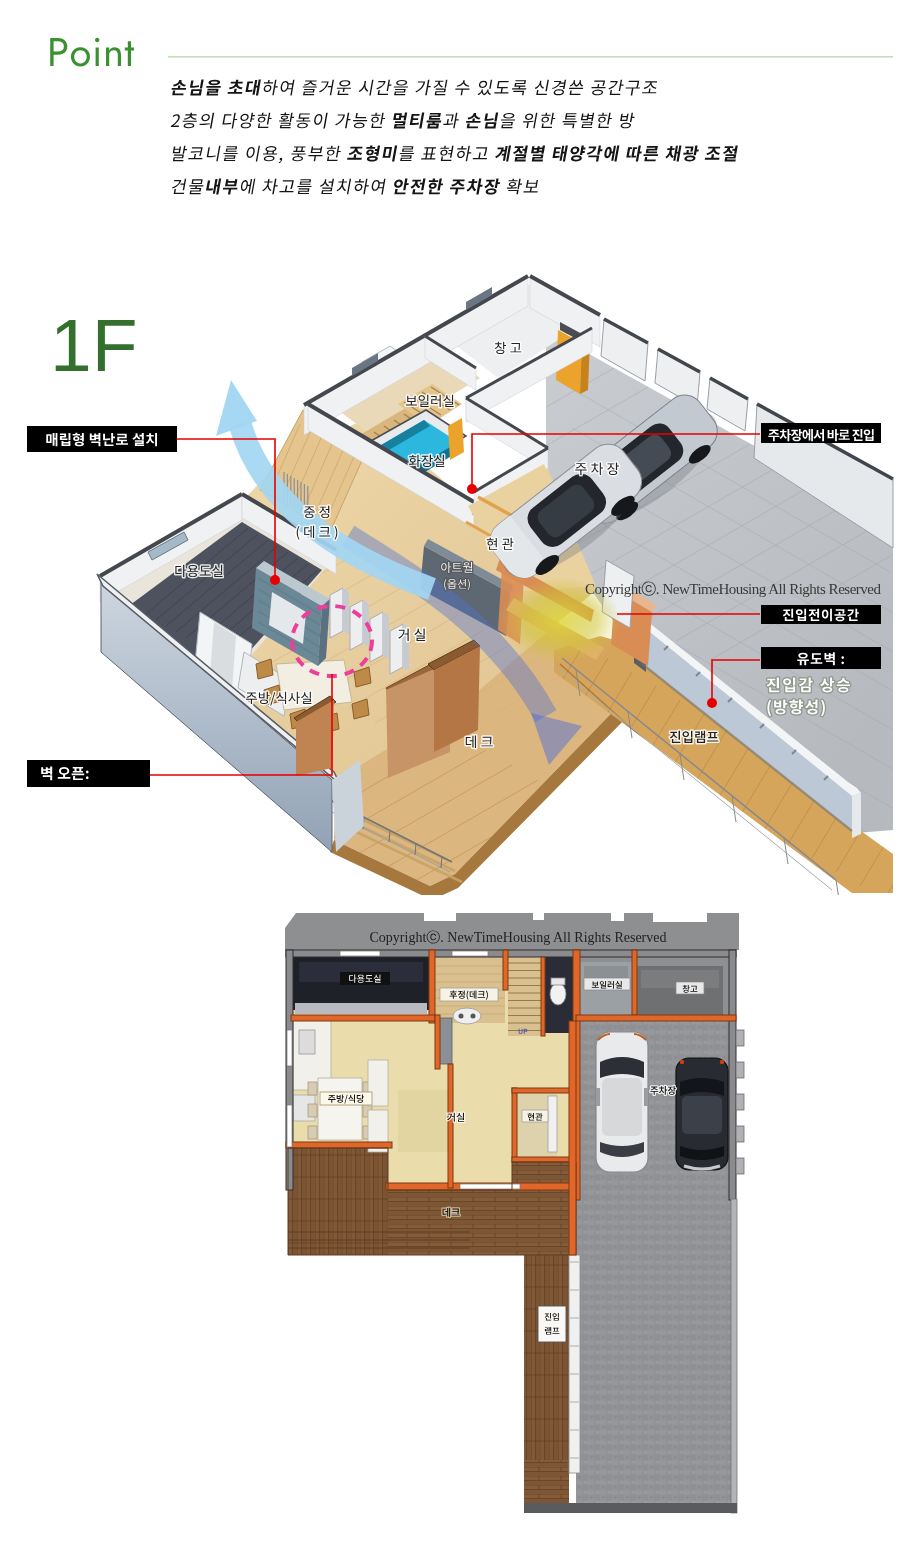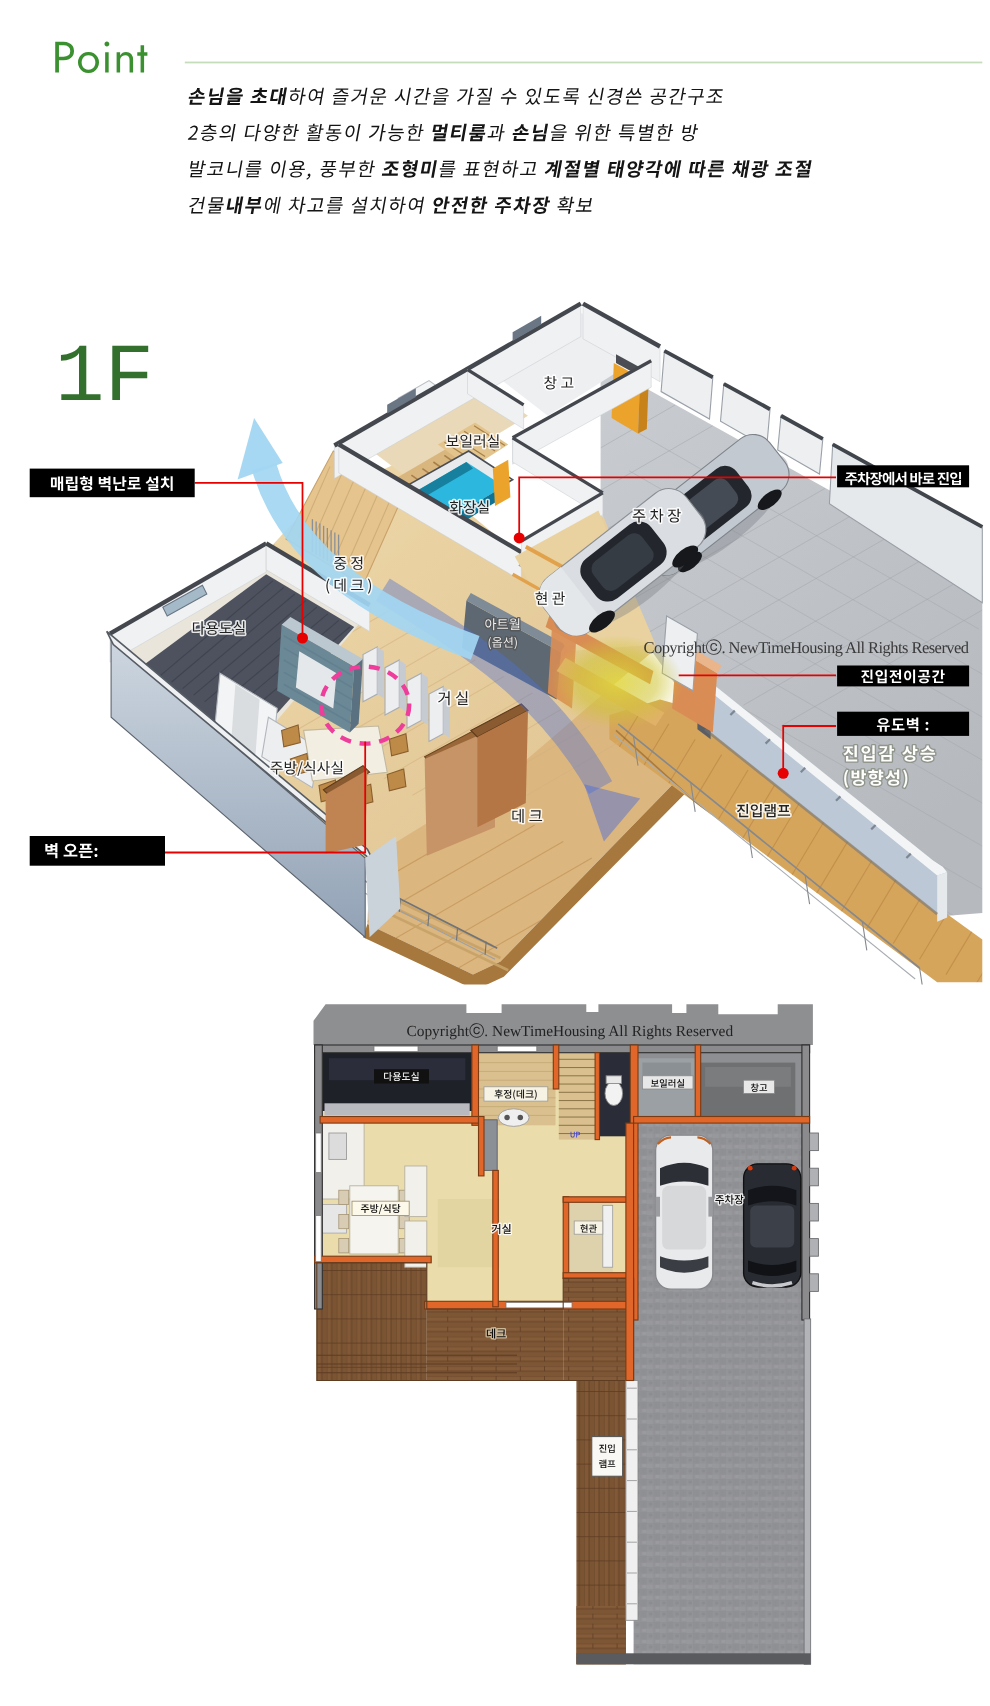--- a/index.html
+++ b/index.html
@@ -21,21 +21,21 @@
     <path transform="translate(346.3,160)" d="M1.1 -2.2H15.5L15.2 -0.3H0.8ZM7.8 -5.7H10.1L9.4 -1.7H7.1ZM8.9 -12.3H10.8L10.7 -11.7Q10.6 -10.7 10.1 -9.8Q9.7 -8.9 9 -8.1Q8.3 -7.3 7.4 -6.7Q6.5 -6.1 5.4 -5.7Q4.3 -5.2 3.1 -5L2.5 -6.8Q3.6 -7 4.5 -7.3Q5.4 -7.7 6.2 -8.2Q6.9 -8.6 7.5 -9.2Q8 -9.8 8.3 -10.4Q8.7 -11.1 8.8 -11.7ZM9.4 -12.3H11.3L11.2 -11.7Q11.1 -11.1 11.2 -10.5Q11.3 -9.8 11.7 -9.2Q12 -8.7 12.6 -8.2Q13.2 -7.7 14 -7.4Q14.8 -7 15.9 -6.9L14.6 -5.1Q13.4 -5.3 12.5 -5.7Q11.5 -6.2 10.9 -6.8Q10.2 -7.4 9.8 -8.2Q9.3 -8.9 9.2 -9.8Q9.1 -10.7 9.3 -11.7ZM4.3 -13.2H16.3L15.9 -11.4H3.9Z M28.8 -10.9H31.7L31.4 -9.1H28.5ZM28.2 -7.7H31.1L30.8 -5.9H27.9ZM20.3 -13H29L28.7 -11.2H19.9ZM24.3 -10.6Q25.4 -10.6 26.2 -10.2Q27 -9.9 27.3 -9.2Q27.7 -8.5 27.5 -7.7Q27.4 -6.8 26.8 -6.1Q26.1 -5.4 25.2 -5Q24.3 -4.7 23.2 -4.7Q22.1 -4.7 21.4 -5Q20.6 -5.4 20.2 -6.1Q19.9 -6.8 20 -7.7Q20.2 -8.5 20.8 -9.2Q21.4 -9.9 22.3 -10.2Q23.2 -10.6 24.3 -10.6ZM24 -8.9Q23.3 -8.9 22.8 -8.6Q22.3 -8.3 22.2 -7.6Q22.1 -7 22.4 -6.7Q22.8 -6.4 23.5 -6.4Q24.3 -6.4 24.8 -6.7Q25.3 -7 25.4 -7.6Q25.5 -8.3 25.1 -8.6Q24.7 -8.9 24 -8.9ZM23.9 -14.5H26.2L25.7 -11.7H23.4ZM31.5 -14.4H33.8L32 -4.3H29.7ZM26.5 -4.1Q28.2 -4.1 29.4 -3.7Q30.5 -3.4 31.1 -2.8Q31.7 -2.1 31.5 -1.3Q31.3 -0.4 30.6 0.2Q29.8 0.9 28.5 1.2Q27.2 1.5 25.5 1.5Q23.9 1.5 22.7 1.2Q21.5 0.9 21 0.2Q20.4 -0.4 20.6 -1.3Q20.7 -2.1 21.5 -2.8Q22.3 -3.4 23.6 -3.7Q24.9 -4.1 26.5 -4.1ZM26.2 -2.3Q24.8 -2.3 23.9 -2.1Q23.1 -1.8 23 -1.3Q22.9 -0.7 23.6 -0.5Q24.4 -0.2 25.9 -0.2Q27.3 -0.2 28.1 -0.5Q29 -0.7 29.1 -1.3Q29.2 -1.8 28.4 -2.1Q27.7 -2.3 26.2 -2.3Z M38.2 -13H45.8L43.9 -2.3H36.2ZM43.3 -11.2H40.1L38.8 -4.1H42ZM48.6 -14.4H50.9L48 1.6H45.7Z" fill="#151515"></path>
     <path transform="translate(397.8,160)" d="M2.1 -7H16.2L16 -5.9H1.9ZM3.4 -4.7H14L13.4 -1.3H4.2L3.9 0.5H2.5L3 -2.3H12.2L12.4 -3.6H3.2ZM2.5 0.1H13.7L13.5 1.1H2.4ZM5.1 -13.8H15.6L15 -10.5H6L5.7 -8.8H4.3L4.7 -11.5H13.8L14 -12.7H4.9ZM4.3 -9.2H15.1L14.9 -8.2H4.1Z M28.2 -5.8H29.6L28.8 -1.4H27.4ZM33 -5.8H34.4L33.6 -1.3H32.2ZM23.5 -1.7H37.6L37.4 -0.5H23.3ZM26.8 -12.8H38.3L38.1 -11.6H26.6ZM25.7 -6.6H37.2L37 -5.4H25.5ZM29 -11.8H30.4L29.5 -6.3H28ZM34.3 -11.8H35.7L34.7 -6.3H33.3Z M54.3 -14.2H55.8L53.6 -2.3H52.2ZM51 -10.1H54.2L54 -8.9H50.8ZM50.4 -6.8H53.6L53.4 -5.7H50.2ZM42.6 -12.3H51.4L51.2 -11.2H42.4ZM46.7 -10.3Q47.7 -10.3 48.5 -9.9Q49.2 -9.6 49.5 -8.9Q49.8 -8.2 49.7 -7.3Q49.5 -6.5 49 -5.8Q48.4 -5.1 47.5 -4.7Q46.7 -4.4 45.6 -4.4Q44.6 -4.4 43.9 -4.7Q43.1 -5.1 42.8 -5.8Q42.5 -6.5 42.6 -7.3Q42.8 -8.2 43.4 -8.9Q43.9 -9.6 44.8 -9.9Q45.7 -10.3 46.7 -10.3ZM46.5 -9.2Q45.5 -9.2 44.8 -8.7Q44.1 -8.2 44 -7.3Q43.8 -6.5 44.4 -6Q44.9 -5.5 45.8 -5.5Q46.8 -5.5 47.5 -6Q48.2 -6.5 48.3 -7.3Q48.5 -8.2 48 -8.7Q47.5 -9.2 46.5 -9.2ZM46.7 -14.2H48.1L47.6 -11.6H46.2ZM43.2 -0.2H53.6L53.4 1H43ZM43.8 -3.4H45.2L44.6 0.4H43.1Z M70.7 -14.2H72.1L69.3 1.3H67.9ZM70.6 -7.8H73.5L73.3 -6.6H70.4ZM59.6 -11.7H68.8L68.6 -10.6H59.4ZM63.8 -9.3Q64.9 -9.3 65.7 -8.8Q66.5 -8.4 66.8 -7.6Q67.2 -6.8 67 -5.7Q66.8 -4.7 66.1 -3.8Q65.5 -3 64.6 -2.6Q63.6 -2.1 62.5 -2.1Q61.4 -2.1 60.7 -2.6Q59.9 -3 59.6 -3.8Q59.2 -4.7 59.4 -5.7Q59.6 -6.8 60.2 -7.6Q60.9 -8.4 61.8 -8.8Q62.7 -9.3 63.8 -9.3ZM63.6 -8.1Q62.9 -8.1 62.3 -7.8Q61.7 -7.5 61.3 -6.9Q60.9 -6.4 60.8 -5.7Q60.6 -5 60.8 -4.5Q61.1 -3.9 61.6 -3.6Q62.1 -3.3 62.8 -3.3Q63.5 -3.3 64.1 -3.6Q64.7 -3.9 65.1 -4.5Q65.5 -5 65.6 -5.7Q65.7 -6.4 65.5 -6.9Q65.3 -7.5 64.8 -7.8Q64.3 -8.1 63.6 -8.1ZM63.9 -14H65.4L64.9 -11.2H63.4Z M78.5 -12.7H88.5L88.3 -11.5H78.3ZM75.1 -2H89.2L89 -0.8H74.9ZM81.6 -7.6H83L81.9 -1.4H80.5ZM88 -12.7H89.4L89.1 -11.1Q89 -10.2 88.8 -9.1Q88.5 -8 88.2 -6.8Q87.9 -5.5 87.3 -3.9L85.9 -4.1Q86.7 -6.3 87.1 -8Q87.5 -9.7 87.7 -11.1Z" fill="#151515"></path>
     <path transform="translate(494.1,160)" d="M8.7 -10.2H11.9L11.6 -8.4H8.4ZM7.9 -6.2H11.1L10.8 -4.4H7.5ZM14.8 -14.4H17L14.1 1.5H12ZM11.5 -14.1H13.6L10.9 0.8H8.8ZM7.6 -12.5H9.8Q9.4 -10.3 8.5 -8.3Q7.7 -6.4 6.1 -4.7Q4.5 -3.1 2.1 -1.8L1.1 -3.4Q3.1 -4.5 4.4 -5.8Q5.7 -7 6.4 -8.6Q7.2 -10.1 7.5 -12.1ZM3.6 -12.5H8.4L8.1 -10.7H3.3Z M28.5 -11.2H32.4L32.1 -9.3H28.2ZM23.8 -13.1H25.7L25.5 -12.2Q25.3 -10.8 24.6 -9.6Q23.8 -8.3 22.7 -7.4Q21.5 -6.4 19.9 -6L19.1 -7.7Q20.2 -8 20.9 -8.5Q21.7 -9 22.3 -9.6Q22.9 -10.2 23.2 -10.9Q23.6 -11.5 23.7 -12.2ZM24.3 -13.1H26.1L26 -12.2Q25.8 -11.4 26.1 -10.5Q26.3 -9.7 27 -9.1Q27.7 -8.4 28.8 -8.1L27.4 -6.3Q26 -6.7 25.2 -7.6Q24.4 -8.5 24.2 -9.7Q23.9 -10.9 24.1 -12.2ZM20.8 -13.8H29.4L29.1 -12H20.5ZM31.5 -14.4H33.8L32.3 -6.3H30ZM21.7 -5.7H32.2L31.4 -1.4H23.2L22.8 0.6H20.6L21.2 -3H29.5L29.6 -3.9H21.4ZM20.8 -0.4H31.7L31.4 1.4H20.5Z M45 -12.4H48.8L48.5 -10.7H44.6ZM44.4 -9.5H48.3L48 -7.8H44.1ZM48.7 -14.4H51L49.5 -6.2H47.2ZM38.9 -5.6H49.4L48.6 -1.4H40.4L40 0.7H37.8L38.4 -3H46.6L46.8 -3.9H38.5ZM37.9 -0.4H48.9L48.6 1.4H37.6ZM38.2 -13.7H40.5L40.1 -11.9H43.1L43.5 -13.7H45.7L44.5 -6.7H36.9ZM39.8 -10.2 39.5 -8.4H42.5L42.8 -10.2Z M58.7 -4H59.8Q61 -4 61.9 -4Q62.9 -4 63.7 -4.1Q64.6 -4.2 65.5 -4.3L65.3 -2.5Q64.4 -2.3 63.5 -2.2Q62.6 -2.2 61.7 -2.1Q60.7 -2.1 59.5 -2.1H58.4ZM60.3 -12.8H66.7L66.4 -10.9H62.1L60.8 -3.2H58.6ZM61.1 -8.6H65.7L65.4 -6.8H60.8ZM71.6 -14.4H73.8L70.9 1.5H68.7ZM68.6 -8.2H71.2L70.9 -6.4H68.2ZM68.1 -14.2H70.2L67.5 0.8H65.4Z M88.7 -12.5H91.5L91.1 -10.6H88.4ZM88.1 -9H90.8L90.5 -7.1H87.8ZM81.5 -13.5Q82.8 -13.5 83.6 -13Q84.5 -12.5 84.9 -11.7Q85.4 -10.8 85.2 -9.7Q85 -8.5 84.2 -7.7Q83.5 -6.8 82.4 -6.3Q81.4 -5.8 80.1 -5.8Q78.9 -5.8 78 -6.3Q77.1 -6.8 76.7 -7.7Q76.3 -8.5 76.5 -9.7Q76.7 -10.8 77.4 -11.7Q78.2 -12.5 79.2 -13Q80.3 -13.5 81.5 -13.5ZM81.2 -11.6Q80.6 -11.6 80.1 -11.4Q79.5 -11.2 79.2 -10.7Q78.8 -10.3 78.7 -9.7Q78.6 -9.1 78.8 -8.6Q79 -8.2 79.4 -8Q79.9 -7.7 80.5 -7.7Q81.1 -7.7 81.6 -8Q82.1 -8.2 82.5 -8.6Q82.8 -9.1 82.9 -9.7Q83 -10.3 82.8 -10.7Q82.6 -11.2 82.2 -11.4Q81.8 -11.6 81.2 -11.6ZM87.5 -14.4H89.8L88.1 -5.1H85.8ZM82.8 -4.8Q84.5 -4.8 85.6 -4.4Q86.8 -4 87.3 -3.3Q87.8 -2.6 87.7 -1.6Q87.5 -0.6 86.7 0.1Q85.9 0.8 84.6 1.1Q83.4 1.5 81.7 1.5Q80.1 1.5 78.9 1.1Q77.8 0.8 77.2 0.1Q76.7 -0.6 76.9 -1.6Q77.1 -2.6 77.8 -3.3Q78.6 -4 79.9 -4.4Q81.2 -4.8 82.8 -4.8ZM82.5 -3Q81.5 -3 80.8 -2.8Q80.1 -2.7 79.7 -2.4Q79.2 -2.1 79.2 -1.6Q79.1 -1.2 79.4 -0.9Q79.7 -0.6 80.4 -0.4Q81 -0.3 82 -0.3Q83.1 -0.3 83.8 -0.4Q84.5 -0.6 84.9 -0.9Q85.3 -1.2 85.4 -1.6Q85.5 -2.1 85.2 -2.4Q84.9 -2.7 84.2 -2.8Q83.5 -3 82.5 -3Z M104.7 -14.4H106.9L105.3 -5.2H103ZM105.7 -10.7H108.4L108.1 -8.8H105.3ZM99.9 -13.5H102.4Q102 -11.4 100.8 -9.7Q99.7 -8.1 97.8 -6.9Q95.9 -5.8 93.5 -5.2L92.9 -6.9Q94.9 -7.4 96.4 -8.2Q97.8 -9.1 98.7 -10.1Q99.5 -11.2 99.7 -12.4ZM94.8 -13.5H101.3L101 -11.7H94.5ZM94.5 -4.5H105.2L104.1 1.5H101.8L102.6 -2.7H94.2Z M116.9 -8.5H119.5L119.2 -6.7H116.6ZM123.1 -14.4H125.3L122.4 1.5H120.2ZM119.8 -14.2H121.9L119.2 0.8H117.1ZM115 -13.3Q116 -13.3 116.7 -12.6Q117.3 -11.9 117.5 -10.6Q117.7 -9.3 117.4 -7.5Q117.1 -5.7 116.4 -4.4Q115.8 -3.1 114.8 -2.4Q113.9 -1.7 112.9 -1.7Q111.8 -1.7 111.2 -2.4Q110.5 -3.1 110.3 -4.4Q110.2 -5.7 110.5 -7.5Q110.8 -9.3 111.5 -10.6Q112.1 -11.9 113 -12.6Q113.9 -13.3 115 -13.3ZM114.6 -11.1Q114.2 -11.1 113.8 -10.7Q113.4 -10.3 113.1 -9.5Q112.8 -8.7 112.6 -7.5Q112.3 -6.3 112.4 -5.5Q112.4 -4.7 112.6 -4.3Q112.8 -3.9 113.3 -3.9Q113.7 -3.9 114.1 -4.3Q114.5 -4.7 114.8 -5.5Q115.1 -6.3 115.3 -7.5Q115.5 -8.7 115.5 -9.5Q115.5 -10.3 115.3 -10.7Q115 -11.1 114.6 -11.1Z M144.5 -14.4H146.8L143.9 1.5H141.7ZM144.8 -8.5H147.6L147.3 -6.6H144.5ZM132.5 -4.2H133.3Q134.2 -4.2 135 -4.3Q135.8 -4.3 136.7 -4.5L136.6 -2.6Q135.6 -2.5 134.8 -2.4Q133.9 -2.4 133 -2.4H132.2ZM134 -12.8H138.1L137.8 -11H136L134.6 -3.4H132.4ZM137.4 -4.2H138.3Q139.2 -4.2 139.8 -4.3Q140.4 -4.3 140.9 -4.3Q141.4 -4.4 141.9 -4.5L141.8 -2.7Q141.3 -2.5 140.7 -2.5Q140.2 -2.4 139.5 -2.4Q138.9 -2.4 137.9 -2.4H137.1ZM139 -12.8H143.2L142.9 -11H140.9L139.5 -3.4H137.3Z M149.6 -5.8H164.1L163.7 -4H149.3ZM150.5 -0.6H161.7L161.4 1.2H150.2ZM151 -3.1H153.2L152.7 0.2H150.4ZM152.9 -14H163.8L163 -9.6H154.4L154.1 -8H151.8L152.4 -11.2H161L161.2 -12.3H152.6ZM151.9 -8.5H163.1L162.8 -6.8H151.6Z M175.6 -10H177.3L177.3 -9.6Q177 -8.4 176.6 -7.1Q176.2 -5.9 175.6 -4.9Q175 -3.8 174.2 -2.9Q173.3 -2.1 172.3 -1.5L171.3 -3.2Q172.2 -3.7 173 -4.4Q173.7 -5.1 174.2 -6Q174.7 -6.8 175 -7.8Q175.4 -8.7 175.5 -9.6ZM176.1 -10H177.8L177.7 -9.6Q177.5 -8.7 177.6 -7.8Q177.6 -6.9 177.8 -6.1Q178 -5.3 178.5 -4.7Q178.9 -4 179.7 -3.6L178.2 -1.9Q177 -2.6 176.4 -3.7Q175.8 -4.9 175.8 -6.4Q175.7 -8 176 -9.6ZM173.4 -11.7H180.6L180.3 -9.9H173ZM176.3 -13.9H178.5L177.8 -10.2H175.7ZM185.2 -14.4H187.4L184.6 1.5H182.4ZM182.2 -8.3H184.9L184.5 -6.4H181.9ZM181.8 -14.2H183.9L181.2 0.8H179.1Z M191.3 -13.5H198.2L197.8 -11.7H191ZM192.7 -10H194.9L194.2 -6H192ZM197.3 -13.5H199.5L199.3 -12.5Q199.2 -11.7 199 -10.7Q198.7 -9.6 198.2 -8.3L196 -8.5Q196.5 -9.8 196.7 -10.7Q196.9 -11.7 197.1 -12.5ZM201.2 -14.4H203.5L201.8 -4.7H199.5ZM201.9 -10.5H204.7L204.4 -8.6H201.6ZM189.2 -5.3 189.3 -7.2Q190.7 -7.2 192.4 -7.2Q194 -7.2 195.8 -7.3Q197.5 -7.4 199.1 -7.6L199 -6Q197.3 -5.7 195.6 -5.6Q193.8 -5.4 192.2 -5.4Q190.6 -5.3 189.2 -5.3ZM196.4 -4.5Q198.1 -4.5 199.2 -4.2Q200.4 -3.8 201 -3.1Q201.5 -2.5 201.3 -1.5Q201.2 -0.6 200.4 0.1Q199.6 0.8 198.3 1.1Q197 1.5 195.3 1.5Q193.6 1.5 192.4 1.1Q191.2 0.8 190.7 0.1Q190.1 -0.6 190.3 -1.5Q190.5 -2.5 191.3 -3.1Q192.1 -3.8 193.4 -4.2Q194.7 -4.5 196.4 -4.5ZM196 -2.8Q194.5 -2.8 193.6 -2.5Q192.8 -2.1 192.6 -1.5Q192.5 -0.9 193.3 -0.6Q194.1 -0.3 195.6 -0.3Q197.1 -0.3 198 -0.6Q198.9 -0.9 199 -1.5Q199.1 -2.1 198.3 -2.5Q197.6 -2.8 196 -2.8Z M211 -2.2H225.4L225.1 -0.3H210.7ZM217.7 -5.7H220L219.3 -1.7H217ZM218.8 -12.3H220.8L220.7 -11.7Q220.5 -10.7 220 -9.8Q219.6 -8.9 218.9 -8.1Q218.2 -7.3 217.3 -6.7Q216.4 -6.1 215.3 -5.7Q214.2 -5.2 213 -5L212.4 -6.8Q213.5 -7 214.4 -7.3Q215.4 -7.7 216.1 -8.2Q216.9 -8.6 217.4 -9.2Q217.9 -9.8 218.3 -10.4Q218.6 -11.1 218.7 -11.7ZM219.3 -12.3H221.2L221.1 -11.7Q221 -11.1 221.1 -10.5Q221.2 -9.8 221.6 -9.2Q221.9 -8.7 222.5 -8.2Q223.1 -7.7 223.9 -7.4Q224.7 -7 225.8 -6.9L224.6 -5.1Q223.4 -5.3 222.4 -5.7Q221.5 -6.2 220.8 -6.8Q220.1 -7.4 219.7 -8.2Q219.3 -8.9 219.2 -9.8Q219 -10.7 219.2 -11.7ZM214.2 -13.2H226.2L225.9 -11.4H213.9Z M238.4 -11.2H242.4L242 -9.3H238.1ZM233.8 -13.1H235.6L235.5 -12.2Q235.2 -10.8 234.5 -9.6Q233.8 -8.3 232.6 -7.4Q231.4 -6.4 229.8 -6L229.1 -7.7Q230.1 -8 230.9 -8.5Q231.7 -9 232.2 -9.6Q232.8 -10.2 233.1 -10.9Q233.5 -11.5 233.6 -12.2ZM234.2 -13.1H236.1L235.9 -12.2Q235.8 -11.4 236 -10.5Q236.2 -9.7 236.9 -9.1Q237.6 -8.4 238.8 -8.1L237.4 -6.3Q236 -6.7 235.2 -7.6Q234.3 -8.5 234.1 -9.7Q233.8 -10.9 234.1 -12.2ZM230.8 -13.8H239.3L239 -12H230.4ZM241.4 -14.4H243.7L242.3 -6.3H240ZM231.6 -5.7H242.2L241.4 -1.4H233.1L232.8 0.6H230.5L231.2 -3H239.4L239.6 -3.9H231.3ZM230.7 -0.4H241.7L241.3 1.4H230.4Z" fill="#151515"></path>
     <path transform="translate(170.0,193)" d="M14.8 -14.2H16.2L14.1 -2.7H12.7ZM10.6 -9.4H14.2L14 -8.2H10.3ZM9.8 -13H11.3Q10.9 -11 9.7 -9.4Q8.5 -7.7 6.7 -6.5Q4.8 -5.2 2.5 -4.5L2.1 -5.7Q4.1 -6.3 5.7 -7.3Q7.3 -8.3 8.4 -9.6Q9.4 -10.9 9.7 -12.4ZM4.2 -13H10.7L10.5 -11.8H4ZM3.9 -0.2H14.1L13.9 1H3.6ZM4.5 -3.9H6L5.2 0.4H3.8Z M25.6 -6.9H27L26.6 -4.5H25.1ZM19.4 -7.7H33.5L33.3 -6.5H19.2ZM22.3 -13.7H32.7L31.9 -9H21.5ZM31.1 -12.6H23.5L23.1 -10.1H30.7ZM20.6 -5H31.2L30.6 -1.5H21.4L21.1 0.4H19.7L20.2 -2.5H29.3L29.6 -3.9H20.4ZM19.8 0H30.7L30.5 1.2H19.6Z" fill="#151515"></path>
     <path transform="translate(204.3,193)" d="M14.7 -14.4H16.9L14.1 1.5H11.9ZM11.6 -8.3H14.2L13.9 -6.4H11.2ZM11.1 -14.1H13.3L10.6 0.8H8.5ZM3.6 -12.6H5.9L4.2 -3.4H1.9ZM2.1 -4.3H3.2Q4.4 -4.3 5.7 -4.4Q7 -4.5 8.6 -4.8L8.4 -2.8Q6.8 -2.5 5.4 -2.4Q4 -2.4 2.8 -2.4H1.7Z M18.8 -5.2H33.2L32.9 -3.4H18.5ZM24.7 -4.3H26.9L25.9 1.5H23.6ZM22 -13.8H24.3L23.9 -12H30.5L30.8 -13.8H33.1L31.8 -6.8H20.7ZM23.6 -10.2 23.3 -8.6H29.9L30.2 -10.2Z" fill="#151515"></path>
     <path transform="translate(238.7,193)" d="M8.6 -8.2H11.6L11.4 -7H8.4ZM15.3 -14.2H16.6L13.8 1.3H12.5ZM12.1 -13.9H13.5L10.9 0.6H9.5ZM6.7 -12.9Q7.7 -12.9 8.3 -12.3Q9 -11.6 9.1 -10.4Q9.3 -9.2 9 -7.5Q8.7 -5.8 8.1 -4.6Q7.5 -3.4 6.6 -2.7Q5.7 -2.1 4.7 -2.1Q3.7 -2.1 3.1 -2.7Q2.5 -3.4 2.3 -4.6Q2.1 -5.8 2.4 -7.5Q2.7 -9.2 3.3 -10.4Q4 -11.6 4.8 -12.3Q5.7 -12.9 6.7 -12.9ZM6.4 -11.6Q5.8 -11.6 5.3 -11.1Q4.8 -10.6 4.4 -9.7Q3.9 -8.8 3.7 -7.5Q3.5 -6.3 3.6 -5.3Q3.6 -4.4 4 -3.9Q4.4 -3.4 5 -3.4Q5.6 -3.4 6.1 -3.9Q6.7 -4.4 7.1 -5.3Q7.5 -6.3 7.7 -7.5Q7.9 -8.8 7.9 -9.7Q7.8 -10.6 7.4 -11.1Q7.1 -11.6 6.4 -11.6Z M28.9 -10.5H30L29.8 -9.2Q29.6 -8 29.1 -6.8Q28.5 -5.6 27.8 -4.7Q27 -3.7 26.1 -2.9Q25.2 -2.1 24.2 -1.7L23.6 -2.8Q24.5 -3.2 25.4 -3.9Q26.2 -4.5 26.9 -5.4Q27.6 -6.2 28 -7.2Q28.5 -8.2 28.7 -9.2ZM29.2 -10.5H30.3L30.1 -9.2Q29.9 -8.3 30 -7.3Q30.1 -6.4 30.5 -5.6Q30.8 -4.8 31.4 -4.1Q32 -3.5 32.8 -3L31.8 -2Q30.9 -2.4 30.3 -3.2Q29.7 -3.9 29.3 -4.9Q29 -5.8 28.8 -6.9Q28.7 -8 29 -9.2ZM25.6 -11.5H33.9L33.7 -10.4H25.4ZM29.5 -13.9H30.9L30.4 -10.9H29ZM36.3 -14.2H37.8L35 1.3H33.5ZM36.3 -7.8H39.1L38.9 -6.6H36.1Z M44.2 -12.7H54.2L54 -11.5H44ZM40.8 -2H54.8L54.6 -0.8H40.6ZM47.2 -7.6H48.7L47.6 -1.4H46.1ZM53.6 -12.7H55.1L54.8 -11.1Q54.6 -10.2 54.4 -9.1Q54.2 -8 53.9 -6.8Q53.5 -5.5 52.9 -3.9L51.5 -4.1Q52.4 -6.3 52.7 -8Q53.1 -9.7 53.4 -11.1Z M58.8 -7H72.9L72.7 -5.9H58.6ZM60.1 -4.7H70.8L70.2 -1.3H60.9L60.6 0.5H59.2L59.7 -2.3H68.9L69.2 -3.6H59.9ZM59.3 0.1H70.4L70.2 1.1H59.1ZM61.8 -13.8H72.3L71.8 -10.5H62.7L62.4 -8.8H61L61.5 -11.5H70.5L70.8 -12.7H61.7ZM61.1 -9.2H71.8L71.6 -8.2H60.9Z M90 -11.4H94L93.8 -10.2H89.8ZM93.9 -14.2H95.3L93.9 -6.2H92.4ZM83.7 -5.4H93.7L93.1 -1.7H84.5L84.1 0.7H82.7L83.3 -2.7H91.8L92.1 -4.3H83.5ZM82.8 -0H93.3L93.1 1.1H82.6ZM86.3 -13.7H87.5L87.2 -12.3Q87 -10.8 86.2 -9.6Q85.4 -8.4 84.3 -7.5Q83.2 -6.6 81.8 -6.2L81.3 -7.3Q82.5 -7.7 83.5 -8.4Q84.5 -9.2 85.2 -10.2Q85.8 -11.2 86.1 -12.3ZM86.6 -13.7H87.7L87.4 -12.3Q87.3 -11.5 87.5 -10.8Q87.6 -10.1 88 -9.5Q88.4 -8.9 89 -8.4Q89.6 -7.9 90.4 -7.6L89.5 -6.5Q88.3 -7 87.5 -7.8Q86.7 -8.7 86.4 -9.8Q86.1 -11 86.3 -12.3Z M111 -14.2H112.4L109.6 1.3H108.2ZM103.3 -10.5H104.5L104.3 -9.2Q104 -7.9 103.5 -6.8Q103 -5.6 102.2 -4.6Q101.4 -3.6 100.5 -2.9Q99.5 -2.1 98.5 -1.7L97.9 -2.8Q98.9 -3.2 99.7 -3.8Q100.6 -4.5 101.3 -5.4Q102 -6.2 102.4 -7.2Q102.9 -8.2 103.1 -9.2ZM103.6 -10.5H104.8L104.5 -9.2Q104.3 -8.2 104.5 -7.3Q104.6 -6.3 105 -5.5Q105.4 -4.7 106.1 -4.1Q106.7 -3.4 107.5 -3L106.5 -1.9Q105.6 -2.4 105 -3.1Q104.3 -3.8 103.8 -4.8Q103.4 -5.7 103.3 -6.9Q103.2 -8 103.4 -9.2ZM99.9 -11.5H108.5L108.3 -10.4H99.7ZM103.9 -13.9H105.4L104.8 -10.9H103.4Z M127.4 -14.2H128.8L126 1.3H124.6ZM127.3 -7.8H130.2L130 -6.6H127.1ZM116.3 -11.7H125.5L125.3 -10.6H116.1ZM120.6 -9.3Q121.7 -9.3 122.4 -8.8Q123.2 -8.4 123.5 -7.6Q123.9 -6.8 123.7 -5.7Q123.5 -4.7 122.9 -3.8Q122.2 -3 121.3 -2.6Q120.4 -2.1 119.3 -2.1Q118.2 -2.1 117.4 -2.6Q116.6 -3 116.3 -3.8Q115.9 -4.7 116.1 -5.7Q116.3 -6.8 116.9 -7.6Q117.6 -8.4 118.5 -8.8Q119.5 -9.3 120.6 -9.3ZM120.3 -8.1Q119.6 -8.1 119 -7.8Q118.4 -7.5 118 -6.9Q117.6 -6.4 117.5 -5.7Q117.4 -5 117.6 -4.5Q117.8 -3.9 118.3 -3.6Q118.8 -3.3 119.5 -3.3Q120.2 -3.3 120.8 -3.6Q121.4 -3.9 121.8 -4.5Q122.2 -5 122.3 -5.7Q122.5 -6.4 122.2 -6.9Q122 -7.5 121.5 -7.8Q121 -8.1 120.3 -8.1ZM120.7 -14H122.1L121.6 -11.2H120.2Z M140.4 -10.8H145.1L144.9 -9.6H140.2ZM139.5 -5.8H144.2L144 -4.7H139.3ZM138 -13Q139.1 -13 139.9 -12.4Q140.6 -11.7 140.9 -10.5Q141.2 -9.3 140.9 -7.6Q140.6 -5.9 139.9 -4.7Q139.1 -3.5 138.2 -2.8Q137.2 -2.2 136 -2.2Q134.9 -2.2 134.1 -2.8Q133.4 -3.5 133.1 -4.7Q132.8 -5.9 133.1 -7.6Q133.4 -9.3 134.1 -10.5Q134.9 -11.7 135.8 -12.4Q136.8 -13 138 -13ZM137.7 -11.7Q137 -11.7 136.3 -11.2Q135.7 -10.7 135.2 -9.8Q134.7 -8.9 134.5 -7.6Q134.3 -6.3 134.4 -5.4Q134.6 -4.5 135 -4Q135.5 -3.4 136.3 -3.4Q137 -3.4 137.7 -4Q138.3 -4.5 138.8 -5.4Q139.3 -6.3 139.5 -7.6Q139.8 -8.9 139.6 -9.8Q139.5 -10.7 139 -11.2Q138.5 -11.7 137.7 -11.7ZM145.4 -14.2H146.8L144 1.4H142.6Z" fill="#151515"></path>
     <path transform="translate(391.7,193)" d="M13.5 -14.4H15.8L13.7 -2.8H11.5ZM14.4 -9.8H17.1L16.8 -8H14ZM3.1 -0.6H13.9L13.6 1.2H2.7ZM3.7 -4H6L5.2 0.2H2.9ZM7.5 -13.4Q8.8 -13.4 9.6 -12.9Q10.5 -12.3 10.9 -11.4Q11.4 -10.5 11.1 -9.3Q10.9 -8.2 10.2 -7.3Q9.4 -6.3 8.4 -5.8Q7.3 -5.3 6.1 -5.3Q4.9 -5.3 4 -5.8Q3.1 -6.3 2.7 -7.3Q2.3 -8.2 2.5 -9.3Q2.7 -10.5 3.4 -11.4Q4.2 -12.3 5.2 -12.9Q6.3 -13.4 7.5 -13.4ZM7.2 -11.4Q6.6 -11.4 6.1 -11.2Q5.6 -10.9 5.2 -10.5Q4.8 -10 4.7 -9.3Q4.6 -8.7 4.8 -8.2Q5 -7.8 5.4 -7.5Q5.9 -7.3 6.4 -7.3Q7 -7.3 7.6 -7.5Q8.1 -7.8 8.4 -8.2Q8.8 -8.7 8.9 -9.3Q9 -10 8.8 -10.5Q8.6 -10.9 8.2 -11.2Q7.8 -11.4 7.2 -11.4Z M28.3 -10.3H32L31.6 -8.4H27.9ZM31.5 -14.4H33.8L31.7 -2.8H29.4ZM20.8 -0.6H31.7L31.3 1.2H20.5ZM21.4 -3.8H23.7L22.9 0.5H20.6ZM23.8 -12.3H25.6L25.5 -11.3Q25.2 -9.8 24.5 -8.4Q23.7 -7.1 22.6 -6.1Q21.4 -5 19.7 -4.5L18.9 -6.3Q20 -6.7 20.8 -7.2Q21.6 -7.7 22.2 -8.4Q22.7 -9.1 23.1 -9.8Q23.5 -10.5 23.6 -11.3ZM24.3 -12.3H26.1L25.9 -11.3Q25.7 -10.4 25.9 -9.5Q26.2 -8.5 26.8 -7.8Q27.5 -7.1 28.7 -6.6L27.2 -4.8Q25.8 -5.3 25.1 -6.3Q24.3 -7.3 24 -8.6Q23.8 -9.9 24.1 -11.3ZM20.8 -13.3H29.4L29 -11.5H20.5Z M47.9 -14.4H50.2L48 -2.5H45.7ZM48.7 -9.5H51.4L51.1 -7.7H48.3ZM37.3 -12.7H46.7L46.4 -10.9H37ZM41.6 -10.4Q42.8 -10.4 43.6 -10Q44.4 -9.6 44.8 -8.9Q45.1 -8.2 45 -7.3Q44.8 -6.4 44.2 -5.7Q43.6 -5 42.6 -4.6Q41.6 -4.2 40.5 -4.2Q39.4 -4.2 38.5 -4.6Q37.7 -5 37.3 -5.7Q37 -6.4 37.1 -7.3Q37.3 -8.2 37.9 -8.9Q38.5 -9.6 39.5 -10Q40.5 -10.4 41.6 -10.4ZM41.3 -8.6Q40.5 -8.6 40 -8.3Q39.4 -7.9 39.3 -7.3Q39.2 -6.7 39.6 -6.3Q40.1 -6 40.8 -6Q41.6 -6 42.1 -6.3Q42.7 -6.7 42.8 -7.3Q42.9 -7.9 42.5 -8.3Q42.1 -8.6 41.3 -8.6ZM41.2 -14.4H43.5L43 -11.9H40.7ZM37.4 -0.6H48.3L47.9 1.2H37.1ZM37.9 -3.4H40.2L39.6 0.2H37.3Z M65.6 -12.6H67.6L67.5 -12.2Q67.4 -11.3 67 -10.6Q66.6 -9.8 65.9 -9.1Q65.3 -8.5 64.4 -7.9Q63.6 -7.4 62.5 -7.1Q61.4 -6.7 60.2 -6.5L59.7 -8.3Q60.8 -8.4 61.6 -8.7Q62.5 -9 63.2 -9.4Q63.9 -9.8 64.4 -10.2Q64.9 -10.7 65.2 -11.2Q65.5 -11.7 65.6 -12.2ZM66.3 -12.6H68.3L68.2 -12.2Q68.1 -11.7 68.2 -11.2Q68.3 -10.7 68.7 -10.2Q69 -9.8 69.6 -9.4Q70.1 -9 70.9 -8.7Q71.7 -8.4 72.7 -8.3L71.5 -6.5Q70.4 -6.7 69.4 -7.1Q68.5 -7.4 67.8 -7.9Q67.1 -8.5 66.7 -9.1Q66.3 -9.8 66.2 -10.6Q66.1 -11.3 66.2 -12.2ZM64.3 -4.3H66.5L65.5 1.5H63.2ZM58.5 -5.6H72.9L72.6 -3.8H58.2ZM61.2 -13.6H73L72.7 -11.8H60.9Z M80 -10.3H81.8L81.6 -9.5Q81.4 -8.2 80.9 -7Q80.4 -5.7 79.7 -4.7Q78.9 -3.6 78 -2.7Q77 -1.9 75.8 -1.4L74.9 -3.2Q76 -3.6 76.8 -4.3Q77.7 -5 78.3 -5.9Q78.9 -6.7 79.3 -7.6Q79.7 -8.6 79.8 -9.5ZM80.5 -10.3H82.3L82.1 -9.5Q82 -8.6 82 -7.7Q82.1 -6.9 82.4 -6Q82.7 -5.2 83.2 -4.6Q83.8 -3.9 84.6 -3.4L83.1 -1.7Q82.1 -2.2 81.5 -3Q80.9 -3.8 80.5 -4.9Q80.2 -5.9 80.2 -7.1Q80.1 -8.3 80.3 -9.5ZM77 -11.8H85.7L85.4 -10H76.7ZM80.7 -14H82.9L82.4 -10.9H80.1ZM87.4 -14.4H89.7L86.9 1.5H84.6ZM88.1 -8.2H90.9L90.6 -6.3H87.8Z M97.6 -12.6H99.5L99.3 -11.6Q99.1 -10.1 98.3 -8.8Q97.6 -7.4 96.4 -6.4Q95.2 -5.4 93.6 -4.8L92.8 -6.6Q94.2 -7.1 95.2 -7.9Q96.1 -8.7 96.7 -9.6Q97.3 -10.6 97.5 -11.6ZM98.1 -12.6H100L99.8 -11.6Q99.6 -10.7 99.8 -9.8Q100.1 -9 100.7 -8.3Q101.4 -7.6 102.6 -7.2L101.2 -5.4Q99.8 -5.9 99 -6.8Q98.2 -7.7 97.9 -9Q97.7 -10.2 97.9 -11.6ZM94.6 -13.3H103.2L102.9 -11.5H94.3ZM104.7 -14.4H106.9L105.2 -5H103ZM105.7 -10.7H108.4L108.1 -8.9H105.3ZM100 -4.7Q101.7 -4.7 102.8 -4.3Q103.9 -3.9 104.5 -3.2Q105 -2.6 104.8 -1.6Q104.6 -0.6 103.9 0.1Q103.1 0.8 101.8 1.2Q100.5 1.5 98.9 1.5Q97.2 1.5 96.1 1.2Q94.9 0.8 94.4 0.1Q93.9 -0.6 94 -1.6Q94.2 -2.6 95 -3.2Q95.8 -3.9 97.1 -4.3Q98.4 -4.7 100 -4.7ZM99.7 -2.9Q98.7 -2.9 97.9 -2.8Q97.2 -2.6 96.8 -2.3Q96.4 -2 96.3 -1.6Q96.2 -1.1 96.5 -0.8Q96.9 -0.5 97.5 -0.4Q98.2 -0.2 99.2 -0.2Q100.2 -0.2 100.9 -0.4Q101.7 -0.5 102.1 -0.8Q102.5 -1.1 102.6 -1.6Q102.6 -2 102.3 -2.3Q102 -2.6 101.4 -2.8Q100.7 -2.9 99.7 -2.9Z" fill="#151515"></path>
     <path transform="translate(500.0,193)" d="M11.4 -6.9H12.8L12.4 -4.9H11ZM19.2 -14.2H20.7L18.8 -3.8H17.4ZM19.2 -9.5H22.1L21.9 -8.3H19ZM6.9 -4.2 6.9 -5.4Q8.3 -5.4 10 -5.4Q11.7 -5.4 13.4 -5.5Q15.2 -5.6 16.8 -5.9L16.7 -4.8Q15 -4.6 13.3 -4.4Q11.5 -4.3 9.9 -4.3Q8.3 -4.2 6.9 -4.2ZM8.4 -3H18.7L17.9 1.3H16.4L17 -1.9H8.2ZM8.7 -12.8H17.6L17.4 -11.7H8.5ZM12.8 -11.1Q14.5 -11.1 15.4 -10.5Q16.2 -9.9 16 -8.8Q15.9 -7.8 14.8 -7.2Q13.7 -6.5 12 -6.5Q10.4 -6.5 9.5 -7.2Q8.6 -7.8 8.8 -8.8Q9 -9.9 10.1 -10.5Q11.2 -11.1 12.8 -11.1ZM12.7 -10.2Q11.6 -10.2 10.9 -9.8Q10.3 -9.5 10.1 -8.8Q10 -8.2 10.6 -7.9Q11.1 -7.5 12.2 -7.5Q13.2 -7.5 13.9 -7.9Q14.6 -8.2 14.7 -8.8Q14.8 -9.5 14.2 -9.8Q13.7 -10.2 12.7 -10.2ZM12.7 -14.3H14.1L13.8 -12.3H12.3Z M23.6 -1.8H37.7L37.5 -0.6H23.4ZM30.5 -5.6H32L31.2 -1.5H29.8ZM27.3 -13.1H28.7L28.2 -10.3H36.1L36.6 -13.1H38L36.6 -5.2H25.8ZM28 -9.2 27.5 -6.3H35.4L35.9 -9.2Z" fill="#151515"></path>
   </svg>
 
-<div style="position:absolute;left:50px;top:302px;font-family:Liberation Mono, monospace;font-size:75px;color:#33702e;">1F</div>
+<div style="position:absolute;left:50px;top:302px;font-family:Liberation Sans, sans-serif;font-size:75px;color:#33702e;">1F</div>
 <svg style="left:0;top:270px" width="900" height="625" viewBox="0 270 900 625">
 <defs>
 <linearGradient id="gwall" x1="0" y1="0" x2="0" y2="1">
  <stop offset="0" stop-color="#cdd6e0"></stop>
         <stop offset="1" stop-color="#92a2b5"></stop>
       </linearGradient>
 <linearGradient id="gconc" x1="0" y1="0" x2="0.6" y2="1">
  <stop offset="0" stop-color="#c9ccd0"></stop>
         <stop offset="1" stop-color="#b6b9be"></stop>
       </linearGradient>

